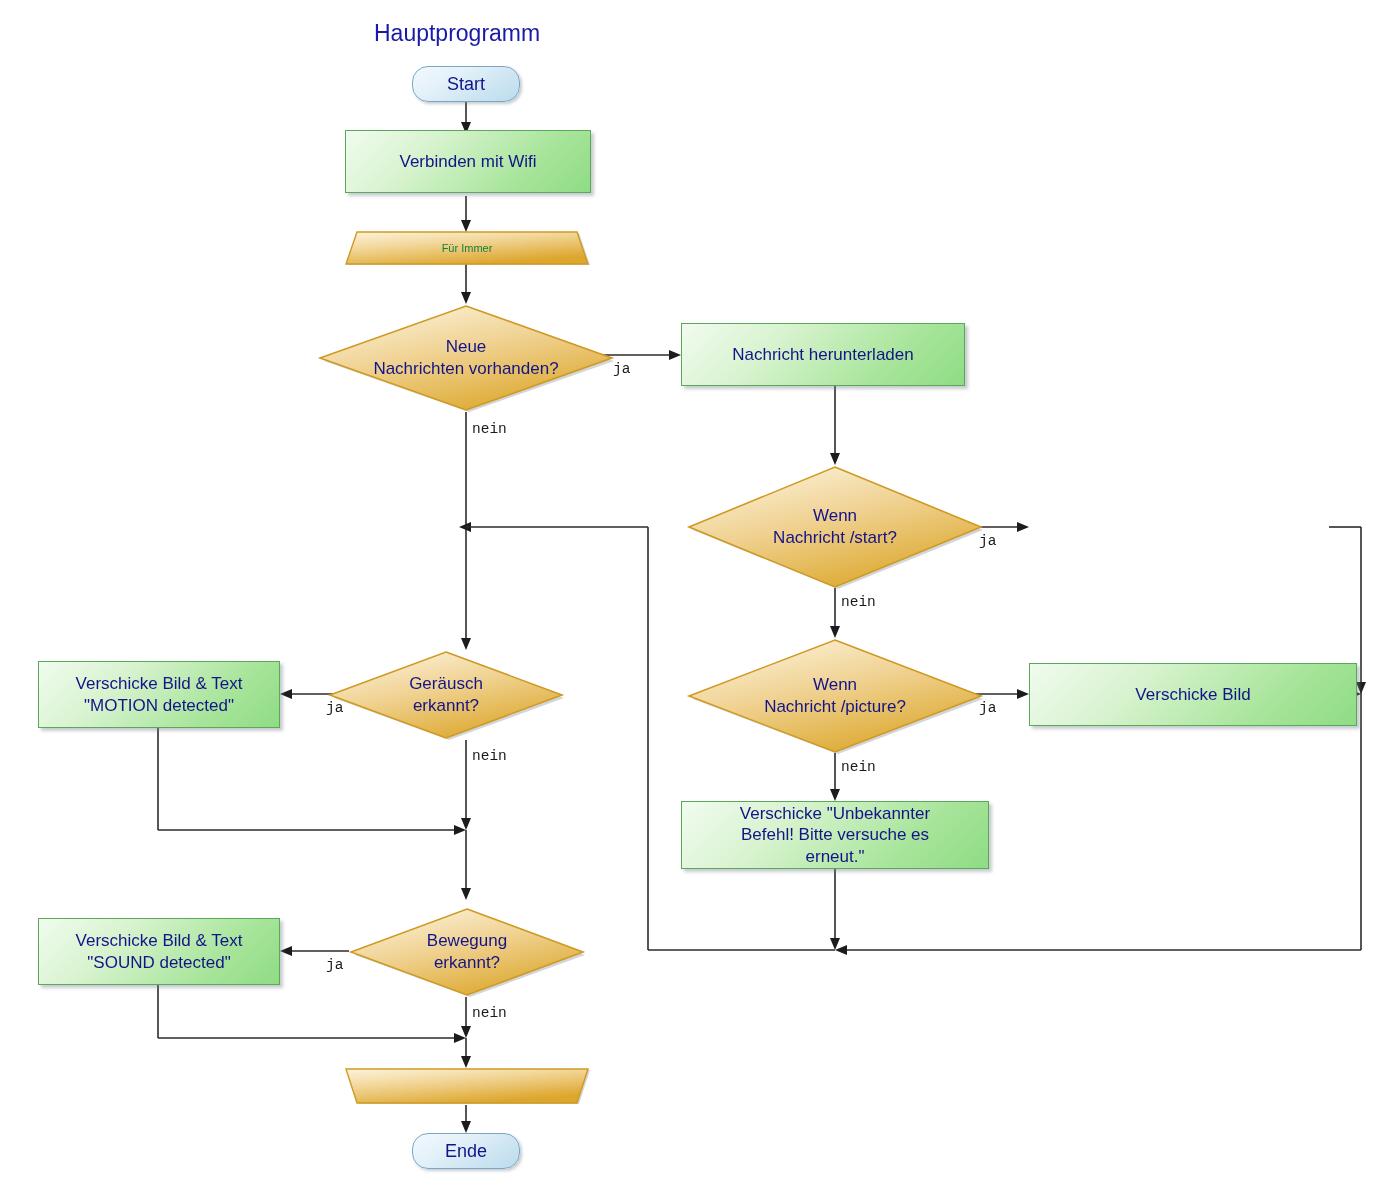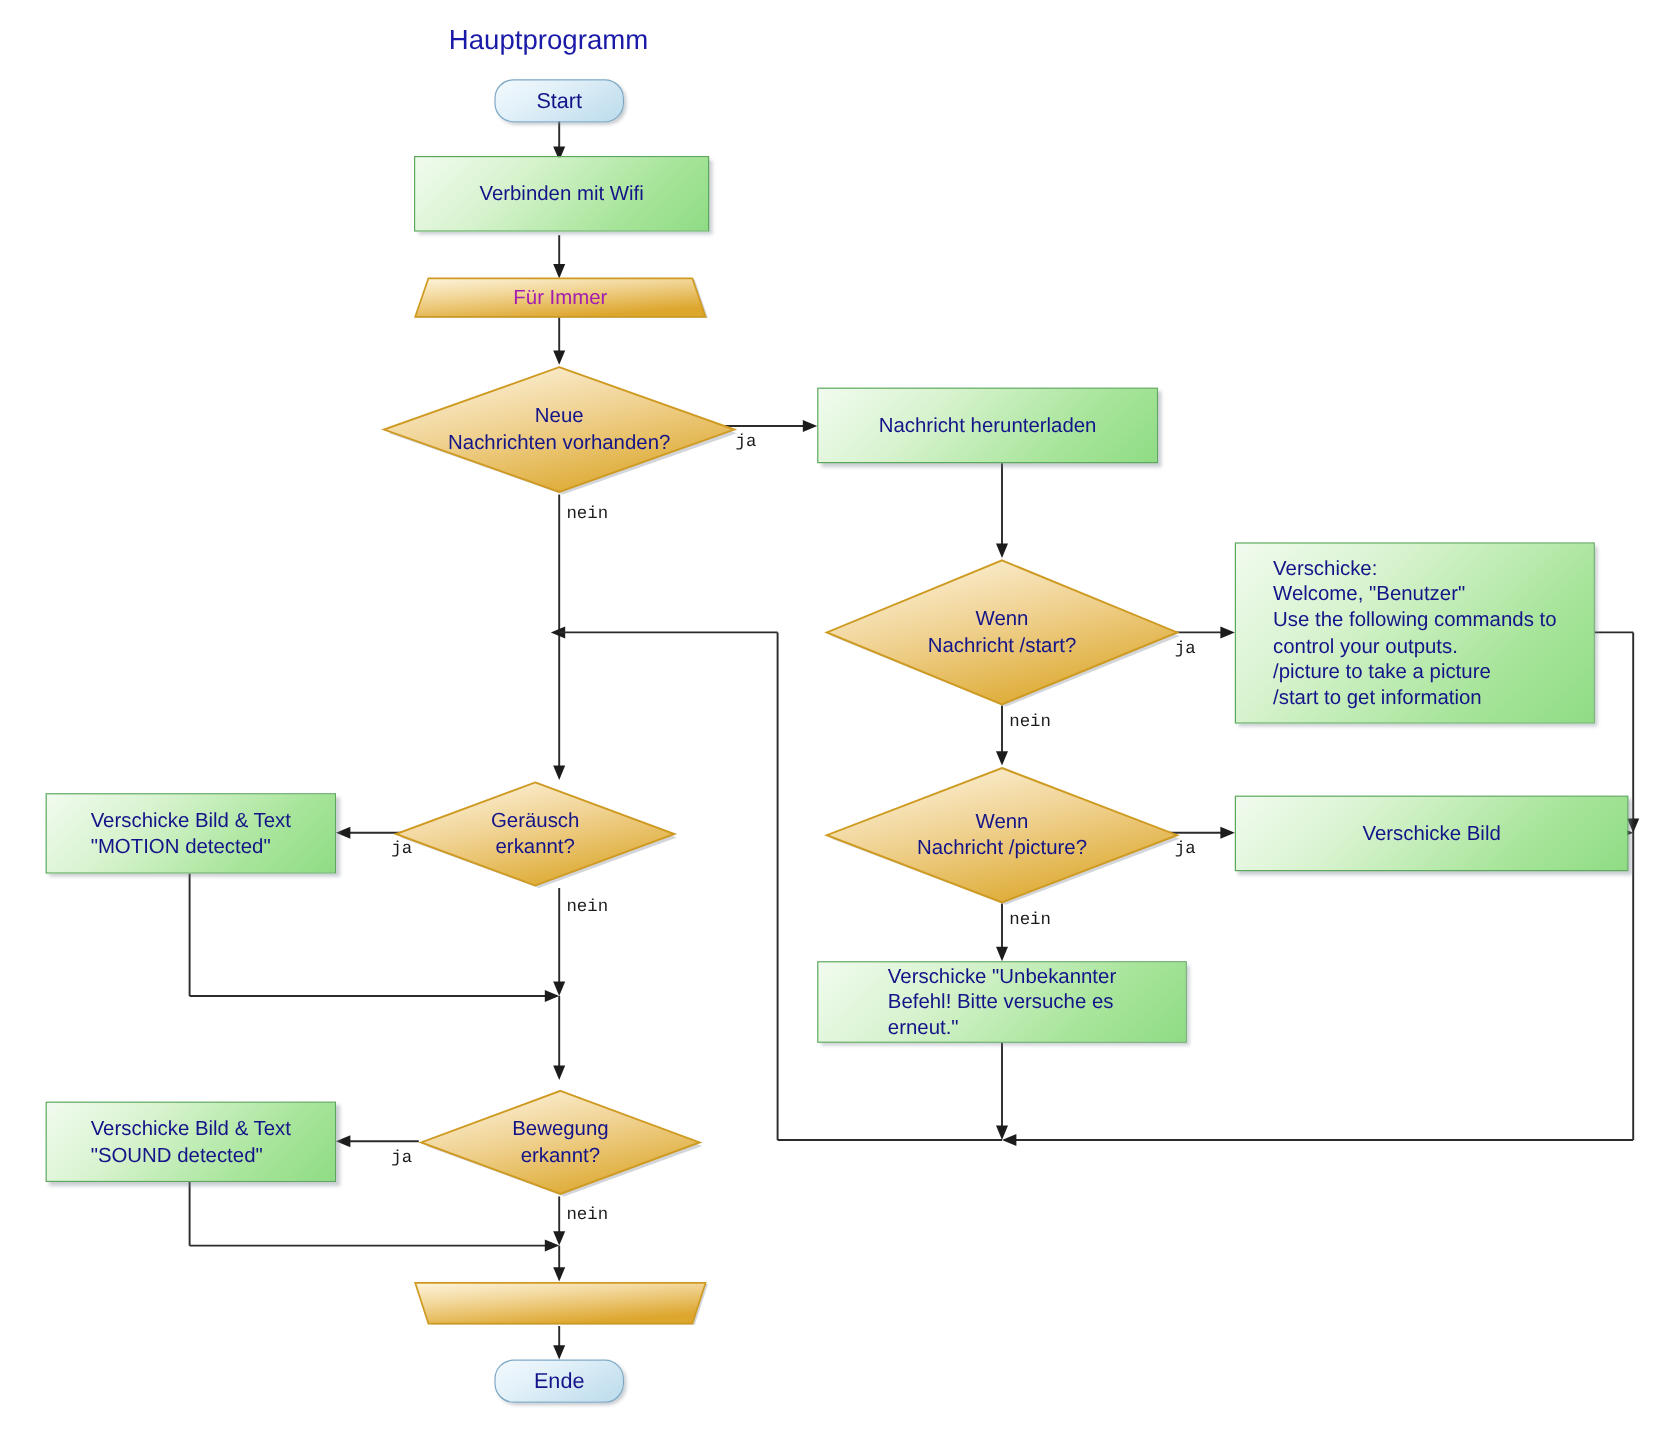--- a/index.html
+++ b/index.html
@@ -10,21 +10,21 @@
   
   .title{
     position:absolute;color:#1a1aa8;font-size:23px;font-weight:400;
     white-space:nowrap;letter-spacing:0px;
   }
 
   
   .node{
     position:absolute;box-sizing:border-box;
     display:flex;align-items:center;justify-content:center;
-    color:#141489;font-size:17px;line-height:1.27;
+    text-align:center;color:#141489;font-size:17px;line-height:1.27;
     white-space:pre-line;
   }
 
   
   .terminator{
     border:1px solid #7ba7c4;border-radius:16px;
     background:linear-gradient(150deg,#f2f9fd 0%,#e3f1f9 35%,#c8e2f0 78%,#bcdcec 100%);
     box-shadow:2px 2px 3px rgba(120,130,140,.40);
     font-size:18px;
   }
@@ -45,21 +45,21 @@
     text-align:center;color:#141489;font-size:17px;line-height:1.27;
     white-space:pre-line;pointer-events:none;
   }
 
   
   .loop-wrap{position:absolute;}
   .loop-wrap svg{position:absolute;left:0;top:0;overflow:visible;}
   .loop-label{
     position:absolute;left:0;top:0;width:100%;height:100%;
     display:flex;align-items:center;justify-content:center;
-    text-align:center;color:#a21caf;font-size:17px;pointer-events:none;
+    text-align:center;color:#15803d;font-size:11px;pointer-events:none;
   }
 
   
   #wires{position:absolute;left:0;top:0;width:1394px;height:1200px;}
   #wires path,#wires line{fill:none;stroke:#2b2b2b;stroke-width:1.6;}
   #wires polygon{fill:#1c1c1c;}
 
   
   .elabel{
     position:absolute;color:#1a1a1a;font-size:14.5px;white-space:nowrap;font-family:Liberation Mono, monospace;
@@ -187,26 +187,20 @@
 
   <div class="decision-wrap" style="left:687px;top:465px;width:296px;height:124px;">
     <svg width="296" height="124" viewBox="0 0 296 124" xmlns="http://www.w3.org/2000/svg">
       <polygon points="148,3 293,62 148,121 3,62" transform="translate(3,3)" fill="rgba(125,135,145,.35)"></polygon>
       <polygon points="148,2 294,62 148,122 2,62" fill="url(#dg1)" stroke="#cf9a22" stroke-width="1.6"></polygon>
     </svg>
     <div class="decision-label">Wenn
 Nachricht /start?</div>
   </div>
 
-  <div class="node process" style="left:1029px;top:452px;width:300px;height:151px;font-size:17px;">Verschicke:
-Welcome, "Benutzer"
-Use the following commands to
-control your outputs.
-/picture to take a picture
-/start to get information</div>
 
   <div class="decision-wrap" style="left:687px;top:638px;width:296px;height:116px;">
     <svg width="296" height="116" viewBox="0 0 296 116" xmlns="http://www.w3.org/2000/svg">
       <polygon points="148,3 293,58 148,113 3,58" transform="translate(3,3)" fill="rgba(125,135,145,.35)"></polygon>
       <polygon points="148,2 294,58 148,114 2,58" fill="url(#dg1)" stroke="#cf9a22" stroke-width="1.6"></polygon>
     </svg>
     <div class="decision-label">Wenn
 Nachricht /picture?</div>
   </div>
 

